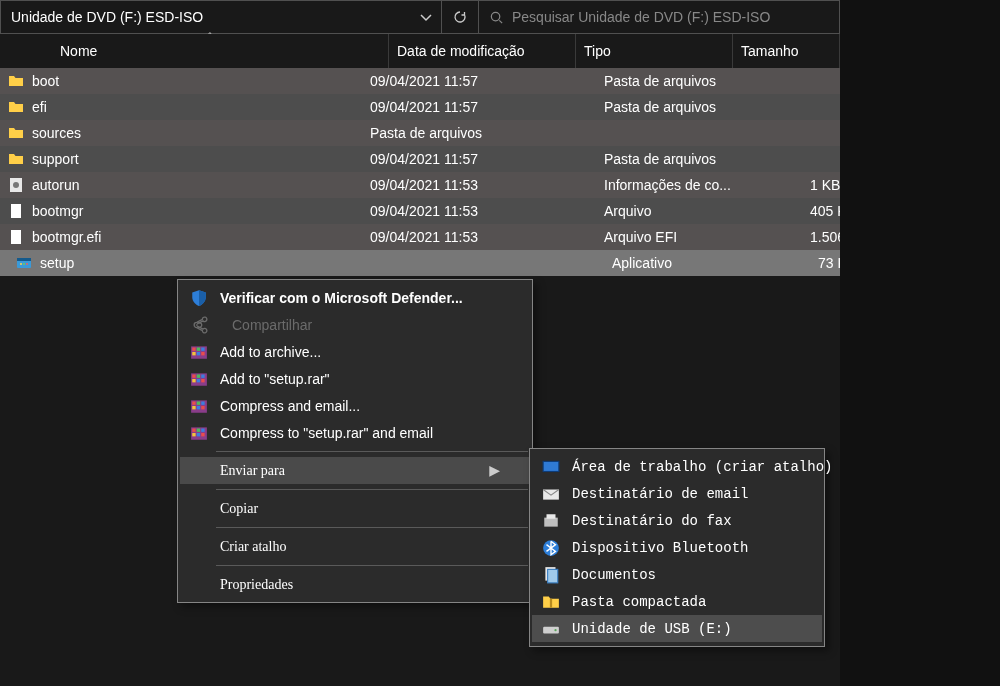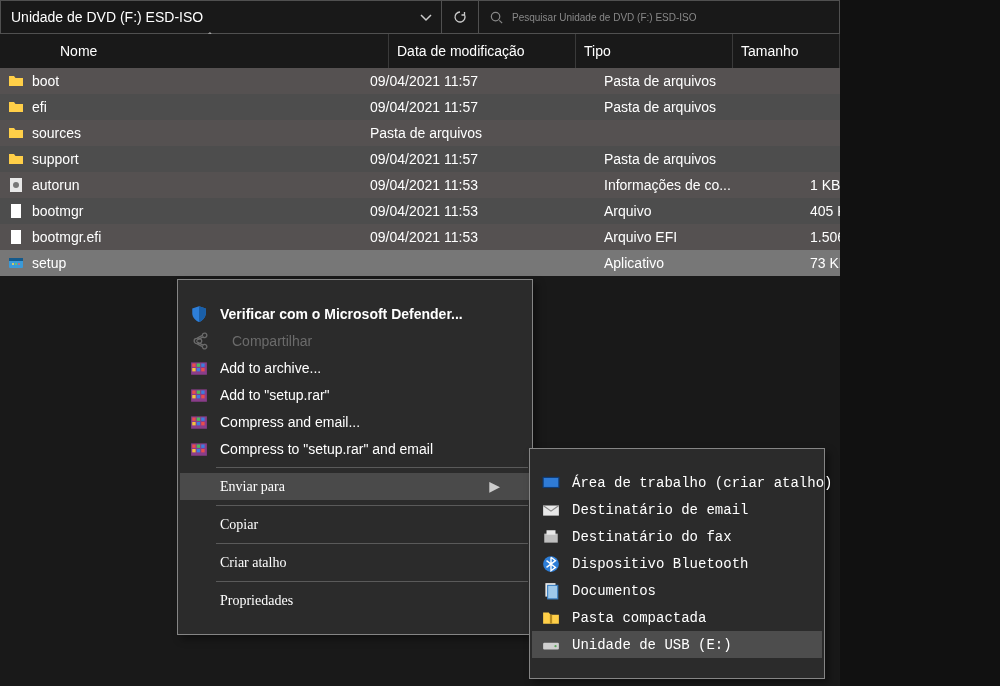--- a/index.html
+++ b/index.html
@@ -15,45 +15,45 @@
     --sub-hover:#4a4a4a;
   }
   html,body{margin:0;padding:0;background:#111;font-family:"Segoe UI",Arial,sans-serif;color:var(--text);font-size:14px;}
   .window{width:840px;height:686px;background:#191919;position:relative;overflow:hidden;}
   
   .topbar{display:flex;height:34px;align-items:stretch;}
   .address{flex:1;display:flex;align-items:center;border:1px solid #505050;margin:0;background:#191919;}
   .address-text{flex:1;padding:0 10px;color:#fff;font-size:14px;}
   .chev-btn{width:30px;display:flex;align-items:center;justify-content:center;color:#ccc;}
   .refresh-btn{width:36px;display:flex;align-items:center;justify-content:center;border:1px solid #505050;border-left:none;}
-  .search{flex:0 0 340px;display:flex;align-items:center;border:1px solid #505050;border-left:none;padding:0 10px;color:#888;font-size:10px;}
+  .search{flex:0 0 340px;display:flex;align-items:center;border:1px solid #505050;border-left:none;padding:0 10px;color:#888;font-size:14px;}
   .search svg{margin-right:8px;flex-shrink:0}
   
   .columns{display:flex;height:34px;align-items:center;background:#191919;border-bottom:1px solid #000;padding-left:8px;font-size:14px;color:#fff;}
   .col{position:relative;display:flex;align-items:center;height:100%;border-right:1px solid #3a3a3a;padding:0 8px;}
   .col.name{flex:0 0 320px;padding-left:28px;}
   .col.date{flex:0 0 170px;}
   .col.type{flex:0 0 140px;}
   .col.size{flex:0 0 90px;}
   .col .sort{position:absolute;left:50%;top:-2px;transform:translateX(-50%);font-size:10px;color:#ccc;}
   
   .content{position:absolute;left:0;top:68px;right:0;bottom:0;display:flex;}
   .gutter{width:32px;background:#1e1e1e;}
   .filelist{flex:0 0 706px;}
   .row{display:flex;height:26px;align-items:center;background:var(--row);font-size:14px;gap:48px;}
   .row:nth-child(even){background:var(--row-alt);}
-  .row.sel{background:var(--row-sel);}
+  .row.sel{background:var(--row-sel);padding-left:8px;}
   .cell{padding:0 8px;overflow:hidden;white-space:nowrap;text-overflow:ellipsis;}
   .cell.name{flex:0 0 298px;display:flex;align-items:center;gap:8px;}
   .cell.date{flex:0 0 170px;}
   .cell.type{flex:0 0 142px;}
   .cell.size{flex:0 0 84px;text-align:left;}
   .ic{width:16px;height:16px;flex-shrink:0;}
   
-  .menu{position:absolute;background:var(--menu);border:1px solid var(--menu-border);padding:20px 2px;box-shadow:4px 4px 8px rgba(0,0,0,.4);}
+  .menu{position:absolute;background:var(--menu);border:1px solid var(--menu-border);padding:4px 2px;box-shadow:4px 4px 8px rgba(0,0,0,.4);}
   .menu1{left:177px;top:279px;width:350px;}
   .menu .item{display:flex;align-items:center;height:27px;padding:0 30px 0 10px;gap:12px;font-size:14px;color:#fff;white-space:nowrap;}
   .menu .item.disabled{color:#6b6b6b;gap:24px;}
   .menu .item.hover{background:var(--sub-hover);}
   .menu .item .mic{width:18px;height:18px;flex-shrink:0;display:flex;align-items:center;justify-content:center;}
   .menu .item.noicon{padding-left:40px;font-family:Liberation Serif, serif;}
   .menu .sep{height:1px;background:#5a5a5a;margin:5px 2px 5px 36px;}
   .menu .sub-arrow{margin-left:auto;color:#ccc;}
   .menu2{left:529px;top:448px;width:290px;font-family:Liberation Mono, monospace;}
   .menu2 .item.hover{background:#4d4d4d;}

